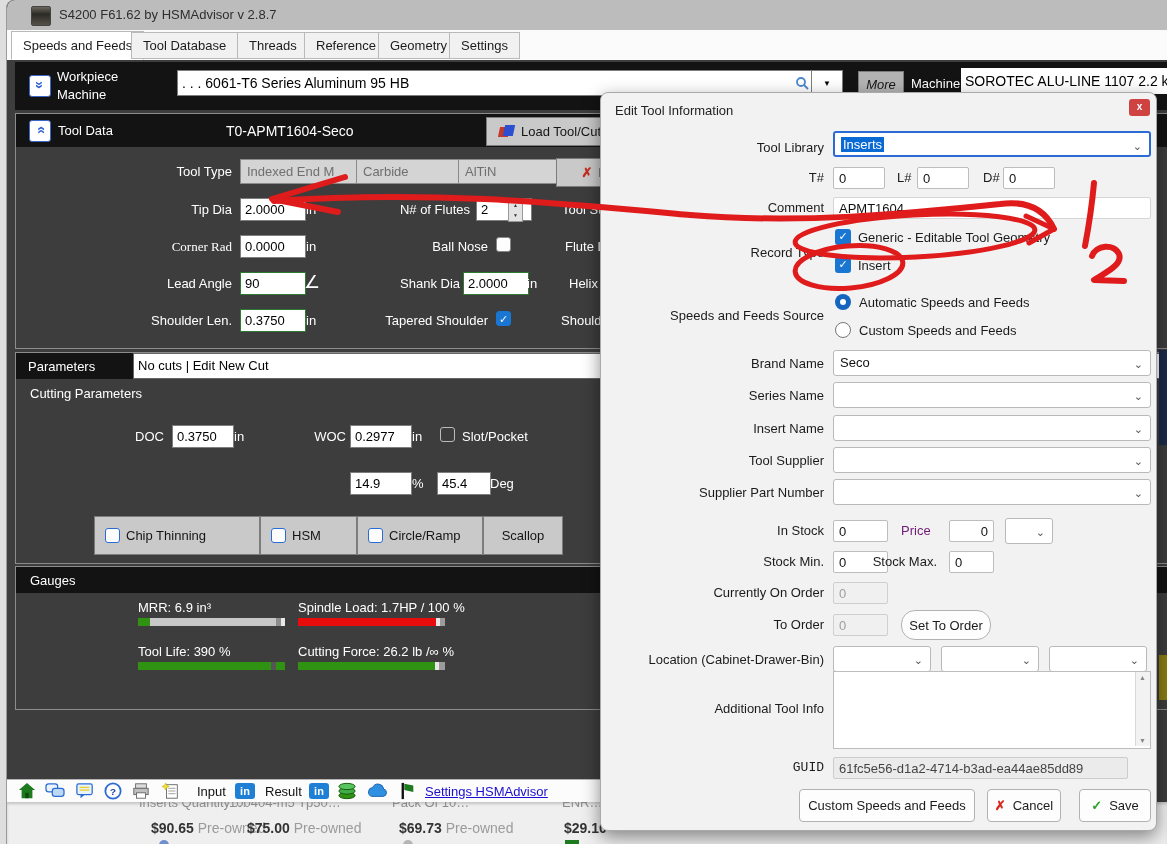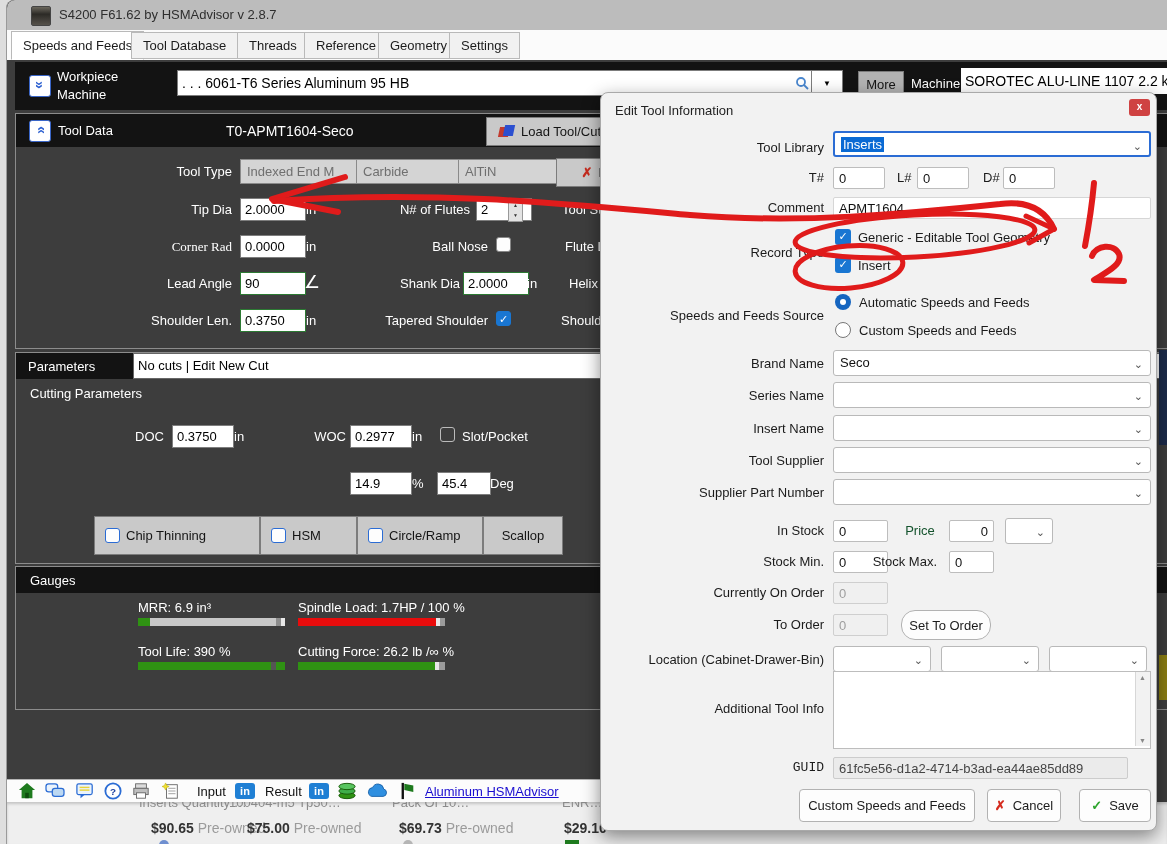--- a/index.html
+++ b/index.html
@@ -103,21 +103,21 @@
     <div class="abs wlbl" style="left:42px;top:7px;">Workpiece</div>
     <div class="abs wlbl" style="left:42px;top:25px;">Machine</div>
     <div class="abs field" style="left:162px;top:8px;width:630px;height:24px;line-height:24px;font-size:14px;">
       <span>. . . 6061-T6 Series Aluminum 95 HB</span>
       <svg class="abs" style="right:6px;top:5px;" width="15" height="15" viewBox="0 0 15 15">
         <circle cx="6" cy="6" r="4" fill="none" stroke="#4a87cf" stroke-width="1.8"></circle>
         <line x1="9" y1="9" x2="13" y2="13" stroke="#4a87cf" stroke-width="1.8"></line>
       </svg>
     </div>
     <div class="abs field" style="left:796px;top:8px;width:22px;height:24px;text-align:center;"><span style="font-size:8px;">▼</span></div>
-    <div class="abs graybtn" style="left:843px;top:9px;width:44px;height:25px;background:#b3b3b3;">
+    <div class="abs graybtn" style="left:843px;top:9px;width:44px;height:25px;background:#b3b3b3;font-style:italic;">
           <span>More</span>
         </div>
     <div class="abs wlbl" style="left:896px;top:14px;">Machine</div>
     <div class="abs field" style="left:946px;top:6px;width:215px;height:26px;line-height:26px;font-size:14px;border:none;"><span>SOROTEC ALU-LINE 1107 2.2 kW 24</span></div>
   </div>
 
   <div class="abs frame" style="left:8px;top:113px;width:1153px;height:234px;">
     <div class="abs blackbar" style="left:0;top:0;width:100%;height:33px;">
       <div class="abs icobox" style="left:13px;top:6px;">
         <span style="display:inline-block;transform:rotate(-90deg);font-size:14px;line-height:18px;">»</span>
@@ -285,21 +285,21 @@
       <ellipse cx="11" cy="10" rx="9" ry="3.5" fill="#3fae49" stroke="#145505"></ellipse>
       <ellipse cx="11" cy="5" rx="9" ry="3.5" fill="#58c45f" stroke="#145505"></ellipse>
     </svg>
     <svg class="tbico" style="left:358px;width:26px;" viewBox="0 0 26 20">
       <path d="M6 16 a5 5 0 0 1 1-9.8 a6.5 6.5 0 0 1 12.4 1.6 a4.2 4.2 0 0 1-.6 8.2 Z" fill="#2f8fe0" stroke="#1b62a8"></path>
     </svg>
     <svg class="tbico" style="left:392px;width:16px;" viewBox="0 0 16 20">
       <rect x="2" y="1" width="2.6" height="18" fill="#111"></rect>
       <path d="M5 2 L15 4 L15 11 L5 9 Z" fill="#1e7a1e"></path>
     </svg>
-    <a class="abs" style="left:418px;top:4px;font-size:13px;color:#1a0dd0;text-decoration:underline;" href="#">Aluminum HSMAdvisor</a>
+    <a class="abs" style="left:418px;top:4px;font-size:13px;color:#1a0dd0;text-decoration:underline;" href="#">Settings HSMAdvisor</a>
   </div>
 
   <div id="shopstrip">
     <span class="shoptitle" style="left:132px;">Inserts Quantity …</span>
     <span class="shoptitle" style="left:222px;">100404-m5 Tp50…</span>
     <span class="shoptitle" style="left:385px;">Pack Of 10…</span>
     <span class="shoptitle" style="left:555px;">ENR…</span>
     <span class="shopprice" style="left:144px;"><b>$90.65</b> <span>Pre-owned</span></span>
     <span class="shopprice" style="left:240px;"><b>$75.00</b> <span>Pre-owned</span></span>
     <span class="shopprice" style="left:392px;"><b>$69.73</b> <span>Pre-owned</span></span>
@@ -361,21 +361,21 @@
         <span class="car">⌄</span>
       </div>
 
   <div class="dl" style="top:392px;">Supplier Part Number</div>
   <div class="dcombo" style="left:232px;top:386px;width:318px;">
         <span class="car">⌄</span>
       </div>
 
   <div class="dl" style="top:430px;">In Stock</div>
   <div class="dfield" style="left:232px;top:427px;width:55px;">0</div>
-  <div class="abs" style="left:300px;top:430px;width:38px;text-align:center;font-size:13px;color:#14532d;">Price</div>
+  <div class="abs" style="left:300px;top:430px;width:38px;text-align:left;font-size:13px;color:#701a75;">Price</div>
   <div class="dfield" style="left:348px;top:427px;width:45px;text-align:right;">0</div>
   <div class="dcombo" style="left:404px;top:425px;width:48px;">
         <span class="car">⌄</span>
       </div>
 
   <div class="dl" style="top:461px;">Stock Min.</div>
   <div class="dfield" style="left:232px;top:458px;width:55px;">0</div>
   <div class="abs" style="left:268px;top:461px;width:68px;text-align:right;font-size:13px;color:#1b1b1b;">Stock Max.</div>
   <div class="dfield" style="left:348px;top:458px;width:45px;">0</div>
 

